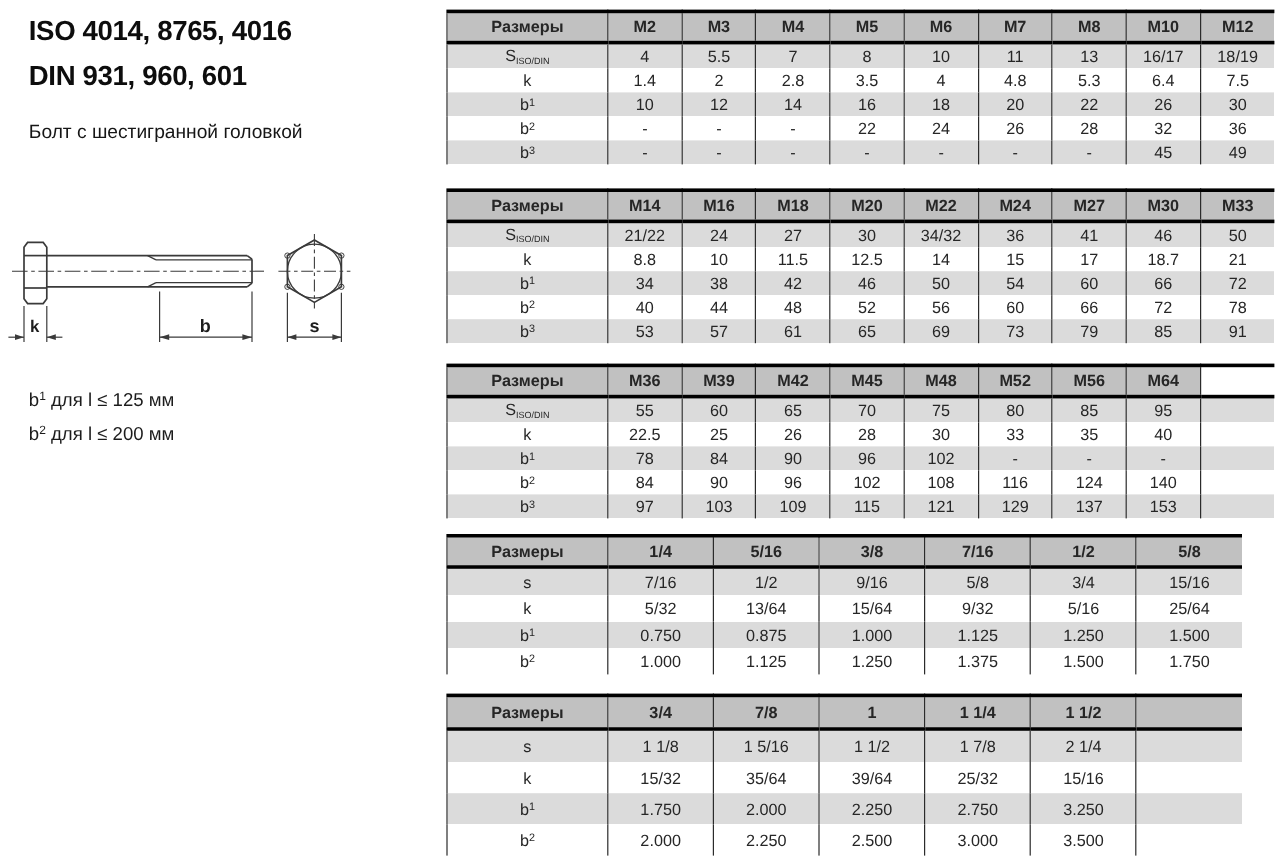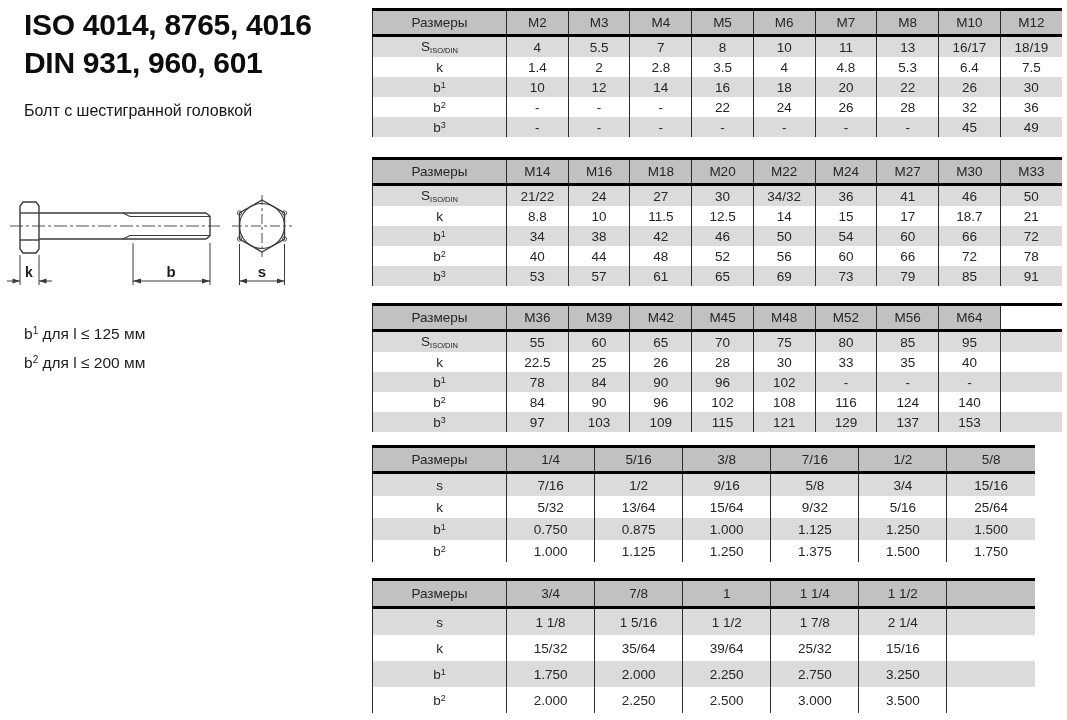--- a/index.html
+++ b/index.html
@@ -3,35 +3,35 @@
 <meta charset="utf-8">
 <style>
   html,body{margin:0;padding:0;}
   body{
     width:1067px;height:720px;position:relative;overflow:hidden;
     background:#ffffff;color:#2f2f2f;
     font-family:"Liberation Sans", sans-serif;
     --header-bg:#c1c1c1; --stripe-bg:#dbdbdb; --grid:#2b2b2b; --heavy:#000000;
   }
   .left-panel{position:absolute;left:0;top:0;width:370px;height:720px;}
-  .title{position:absolute;left:24px;top:6px;font-size:30px;font-weight:700;
+  .title{position:absolute;left:24px;top:6px;font-size:23px;font-weight:700;
          line-height:38px;color:#0d0d0d;letter-spacing:-0.3px;white-space:nowrap;}
   .subtitle{position:absolute;left:24px;top:95px;font-size:16px;line-height:31px;color:#161616;white-space:nowrap;}
   .drawing{position:absolute;left:0;top:185px;}
   .dim-text{font-family:"Liberation Sans",sans-serif;font-weight:700;}
   .footnotes{position:absolute;left:24px;top:318px;font-size:15.5px;line-height:26px;color:#1c1c1c;}
   .footnotes sup{font-size:10px;vertical-align:5px;}
 
   .tables-panel{position:absolute;left:372px;top:0;width:695px;}
   table.tbl{border-collapse:collapse;table-layout:fixed;
             border-top:3px solid var(--heavy);border-left:1px solid var(--grid);}
   .tbl th,.tbl td{padding:0;text-align:center;vertical-align:middle;
             font-size:13.5px;color:#262626;overflow:hidden;white-space:nowrap;}
   .tbl th + th,.tbl td + td{border-left:1px solid var(--grid);}
-  .tbl thead th{background:var(--header-bg);border-bottom:3px solid var(--heavy);font-weight:400;}
+  .tbl thead th{background:var(--header-bg);border-bottom:3px solid var(--heavy);font-weight:700;}
   .tbl tr.stripe td{background:var(--stripe-bg);}
   .tbl sub{font-size:7.5px;vertical-align:-2px;letter-spacing:0;}
   .tbl sup{font-size:9px;vertical-align:4px;}
 
   .tbl-metric{width:690px;}
   .tbl-inch{width:663px;}
   .tbl-0{margin-top:8px;} .tbl-1{margin-top:20px;} .tbl-2{margin-top:17px;}
   .tbl-3{margin-top:13px;} .tbl-4{margin-top:16px;}
   .tbl-0 td,.tbl-1 td,.tbl-2 td{height:20px;}
   .tbl-0 th,.tbl-1 th,.tbl-2 th{height:23px;}

